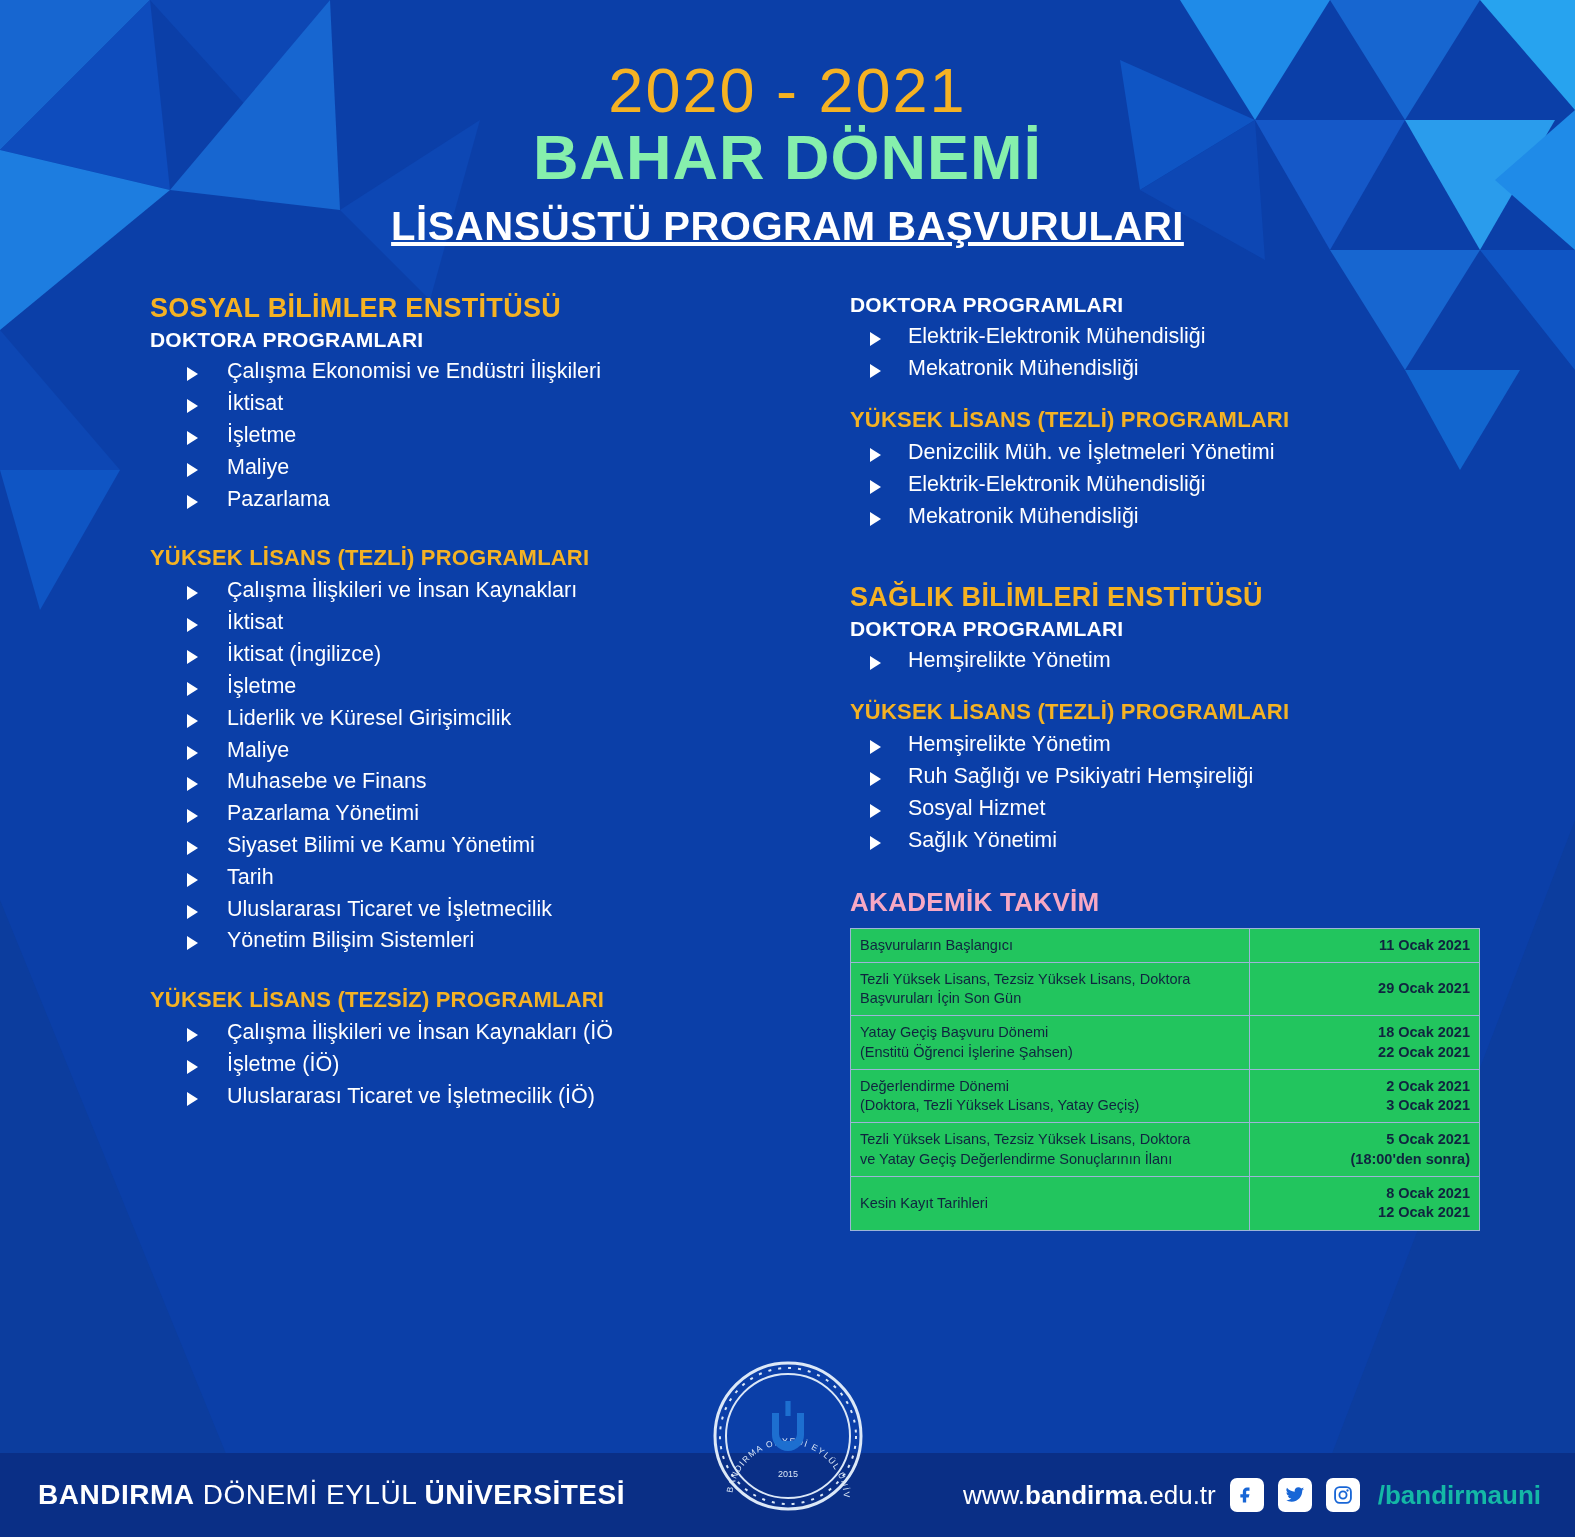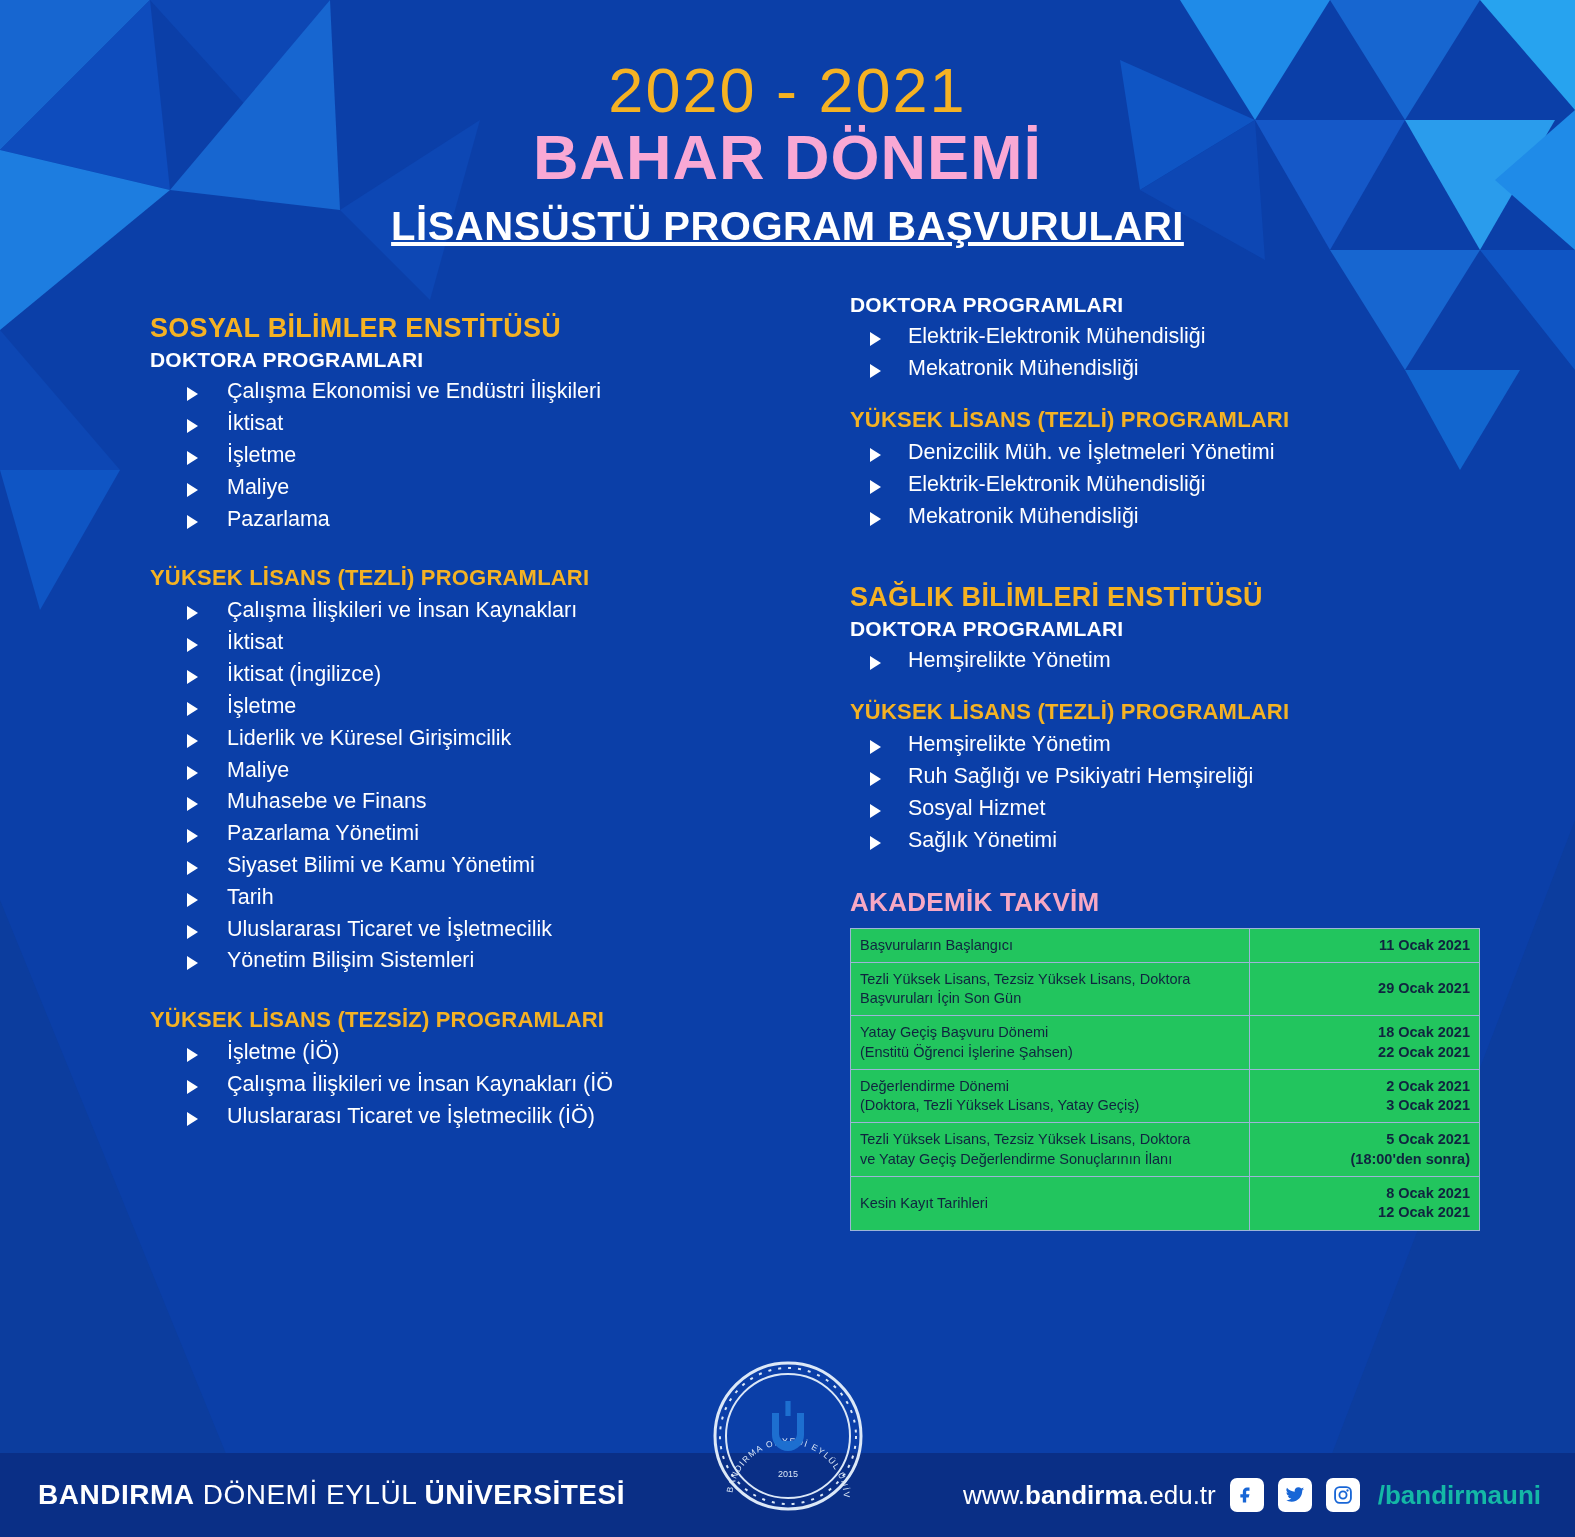--- a/index.html
+++ b/index.html
@@ -15,35 +15,35 @@
   
   #bg { position:absolute; inset:0; width:1575px; height:1537px; }
 
   
   .header { position:relative; padding-top:58px; text-align:center; z-index:3; }
   .hdr-year {
     font-size:63px; font-weight:normal; color:#f5b223; letter-spacing:2px;
     line-height:1.02;
   }
   .hdr-term {
-    font-size:63px; font-weight:bold; color:#f9a8d4; letter-spacing:1px;
+    font-size:63px; font-weight:bold; color:#86efac; letter-spacing:1px;
     line-height:1.05; margin-top:2px;
   }
   .hdr-sub {
     font-size:40px; font-weight:bold; color:#ffffff; letter-spacing:0.5px;
     margin-top:14px;
     text-decoration:underline;
   }
 
   
   .columns {
     position:relative; z-index:3;
     display:flex; margin-top:44px; padding:0 0 0 0;
   }
-  .col-left { width:790px; padding-left:150px;margin-top:20px; }
+  .col-left { width:790px; padding-left:150px; }
   .col-right { width:785px; padding-left:60px; }
 
   .inst-title {
     color:#f5b223; font-size:27px; font-weight:bold; letter-spacing:0.3px;
     margin:0 0 4px 0;
   }
   .prog-head {
     color:#ffffff; font-size:21px; font-weight:bold; letter-spacing:0.2px;
     margin:0 0 4px 0;
   }
@@ -186,22 +186,22 @@
       <li><span class="bullet"></span><span>Siyaset Bilimi ve Kamu Yönetimi</span></li>
       <li><span class="bullet"></span><span>Tarih</span></li>
       <li><span class="bullet"></span><span>Uluslararası Ticaret ve İşletmecilik</span></li>
       <li><span class="bullet"></span><span>Yönetim Bilişim Sistemleri</span></li>
     </ul>
 
     <div class="gap-lg"></div>
 
     <div class="prog-head amber">YÜKSEK LİSANS (TEZSİZ) PROGRAMLARI</div>
     <ul class="proglist">
+      <li><span class="bullet"></span><span>Çalışma İlişkileri ve İnsan Kaynakları (İÖ</span></li>
       <li><span class="bullet"></span><span>İşletme (İÖ)</span></li>
-      <li><span class="bullet"></span><span>Çalışma İlişkileri ve İnsan Kaynakları (İÖ</span></li>
       <li><span class="bullet"></span><span>Uluslararası Ticaret ve İşletmecilik (İÖ)</span></li>
     </ul>
   </div>
 
   <div class="col-right">
 
     <div class="prog-head">DOKTORA PROGRAMLARI</div>
     <ul class="proglist">
       <li><span class="bullet"></span><span>Elektrik-Elektronik Mühendisliği</span></li>
       <li><span class="bullet"></span><span>Mekatronik Mühendisliği</span></li>

